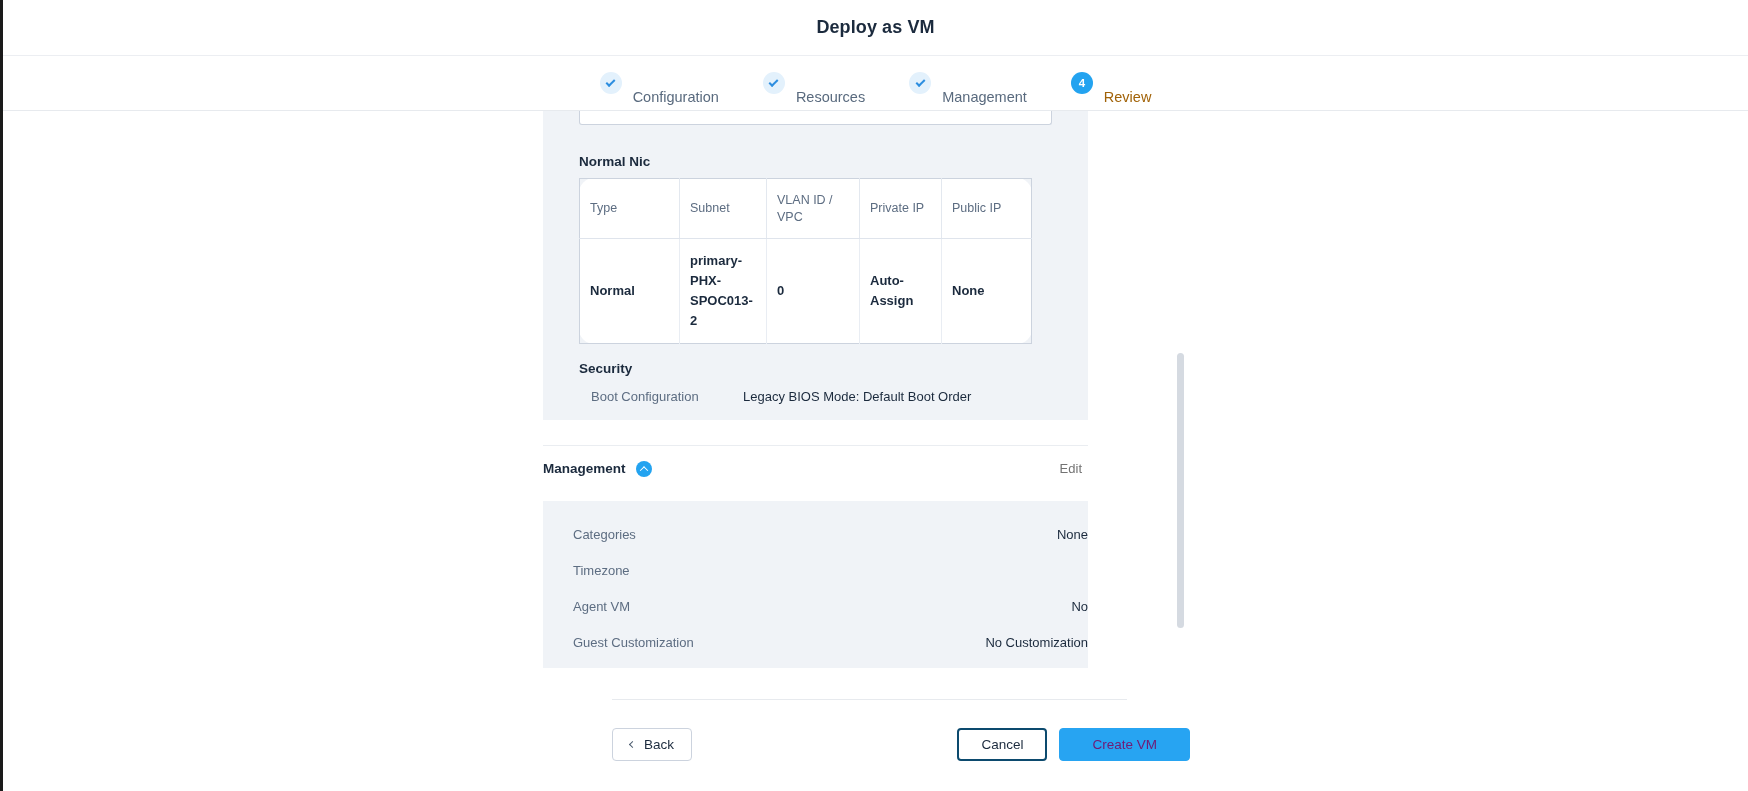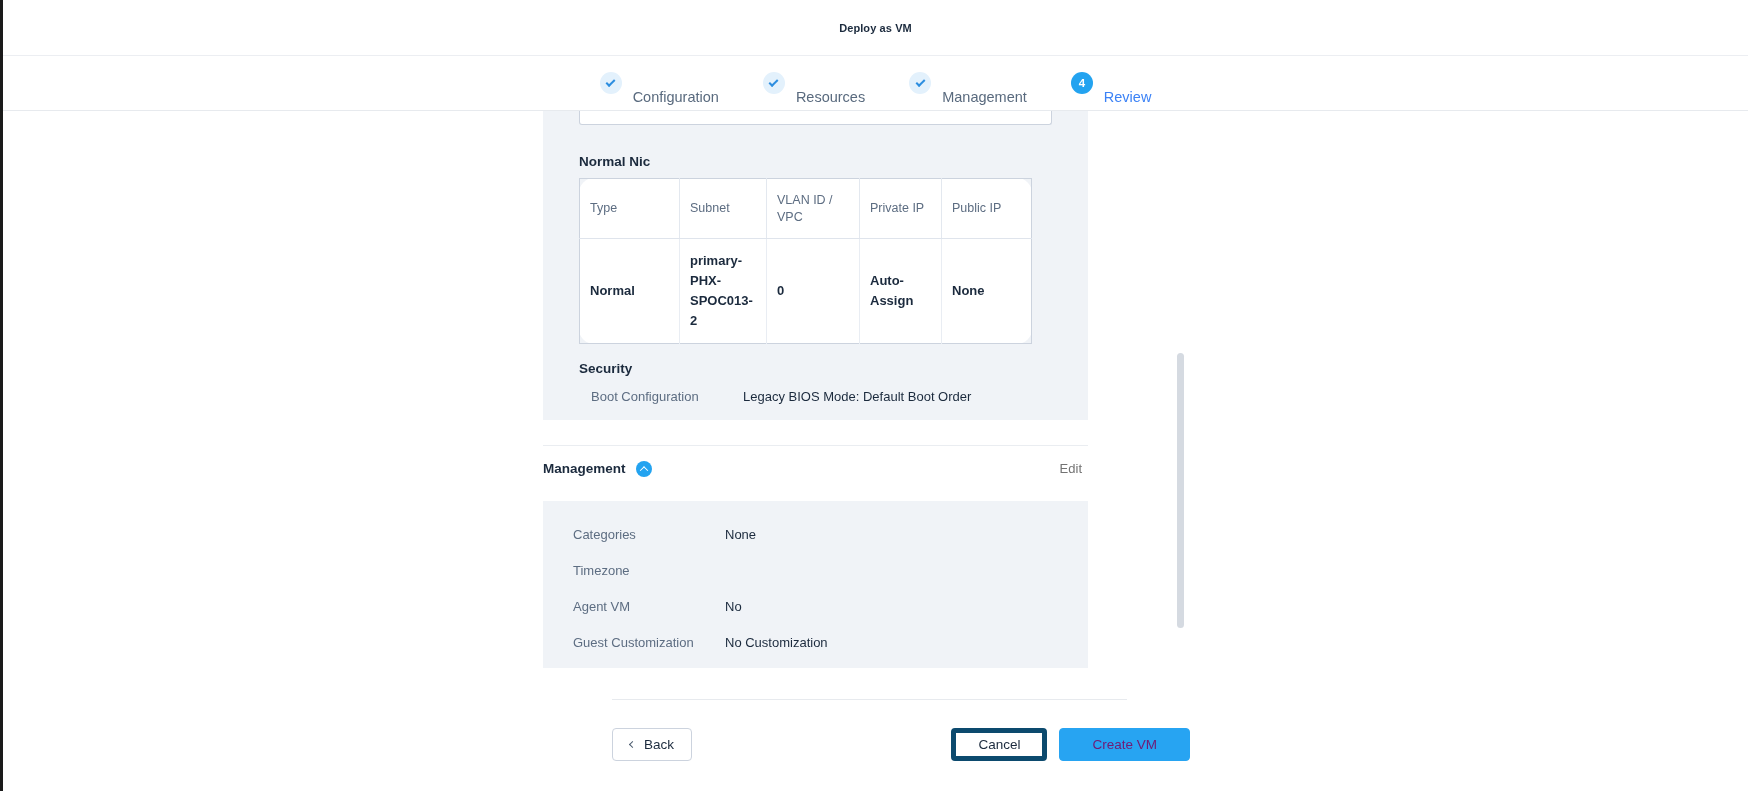--- a/index.html
+++ b/index.html
@@ -20,21 +20,21 @@
   }
 
   
   .titlebar {
     height: 56px;
     display: flex; align-items: center; justify-content: center;
     background: #ffffff;
     border-bottom: 1px solid #eceef2;
   }
   .titlebar-text {
-    font-size: 11px;
+    font-size: 18px;
     font-weight: bold;
     color: #1b2a3d;
     letter-spacing: .1px;
   }
 
   
   .stepper-bar {
     height: 55px;
     background: #ffffff;
     border-bottom: 1px solid #e7eaee;
@@ -59,21 +59,21 @@
     border-bottom: 2px solid #2d8ee0;
     transform: rotate(-45deg) translate(1px,-1px);
   }
   .step-badge.active {
     background: #23a3f0;
     color: #ffffff;
     font-size: 11.5px;
     font-weight: bold;
   }
   .step-label { font-size: 14.5px; color: #596a7e; white-space: nowrap; margin-top: 28px; }
-  .step.current .step-label { color: #3b82f6; }
+  .step.current .step-label { color: #a16207; }
 
   
   .content-area {
     position: relative;
     height: 580px;
     background: #ffffff;
     overflow: hidden;
   }
   .scroll-pane {
     position: absolute;
@@ -211,21 +211,21 @@
     color: #737373;
     cursor: pointer;
     padding-right: 6px;
   }
 
   .mgmt-panel {
     background: #f0f3f7;
     padding: 22px 0 14px 0;
     margin-top: 10px;
   }
-  .mgmt-panel .kv-row { padding: 4px 0 17px 18px; }
+  .mgmt-panel .kv-row { padding: 4px 0 17px 18px; justify-content: space-between; }
   .mgmt-panel .kv-row:last-child { padding-bottom: 4px; }
 
   
   .vscroll-track {
     position: absolute;
     right: 0; top: 0; bottom: 0;
     width: 0;
   }
   .vscroll-thumb {
     position: absolute;
@@ -279,21 +279,21 @@
   .btn-ghost .lchev {
     display: inline-block;
     width: 5px; height: 5px;
     border-left: 1.5px solid #4a5a6e;
     border-bottom: 1.5px solid #4a5a6e;
     transform: rotate(45deg);
   }
   .spacer { flex: 1 1 auto; }
   .btn-cancel {
     background: #ffffff;
-    border: 5px solid #0c4a6e;
+    border: 2px solid #0c4a6e;
     color: #1b2a3d;
     padding: 0 22px;
     margin-right: 12px;
   }
   .btn-primary {
     background: #27a4f2;
     border: 1px solid #27a4f2;
     color: #701a75;
     padding: 0 32px;
     font-weight: normal;

